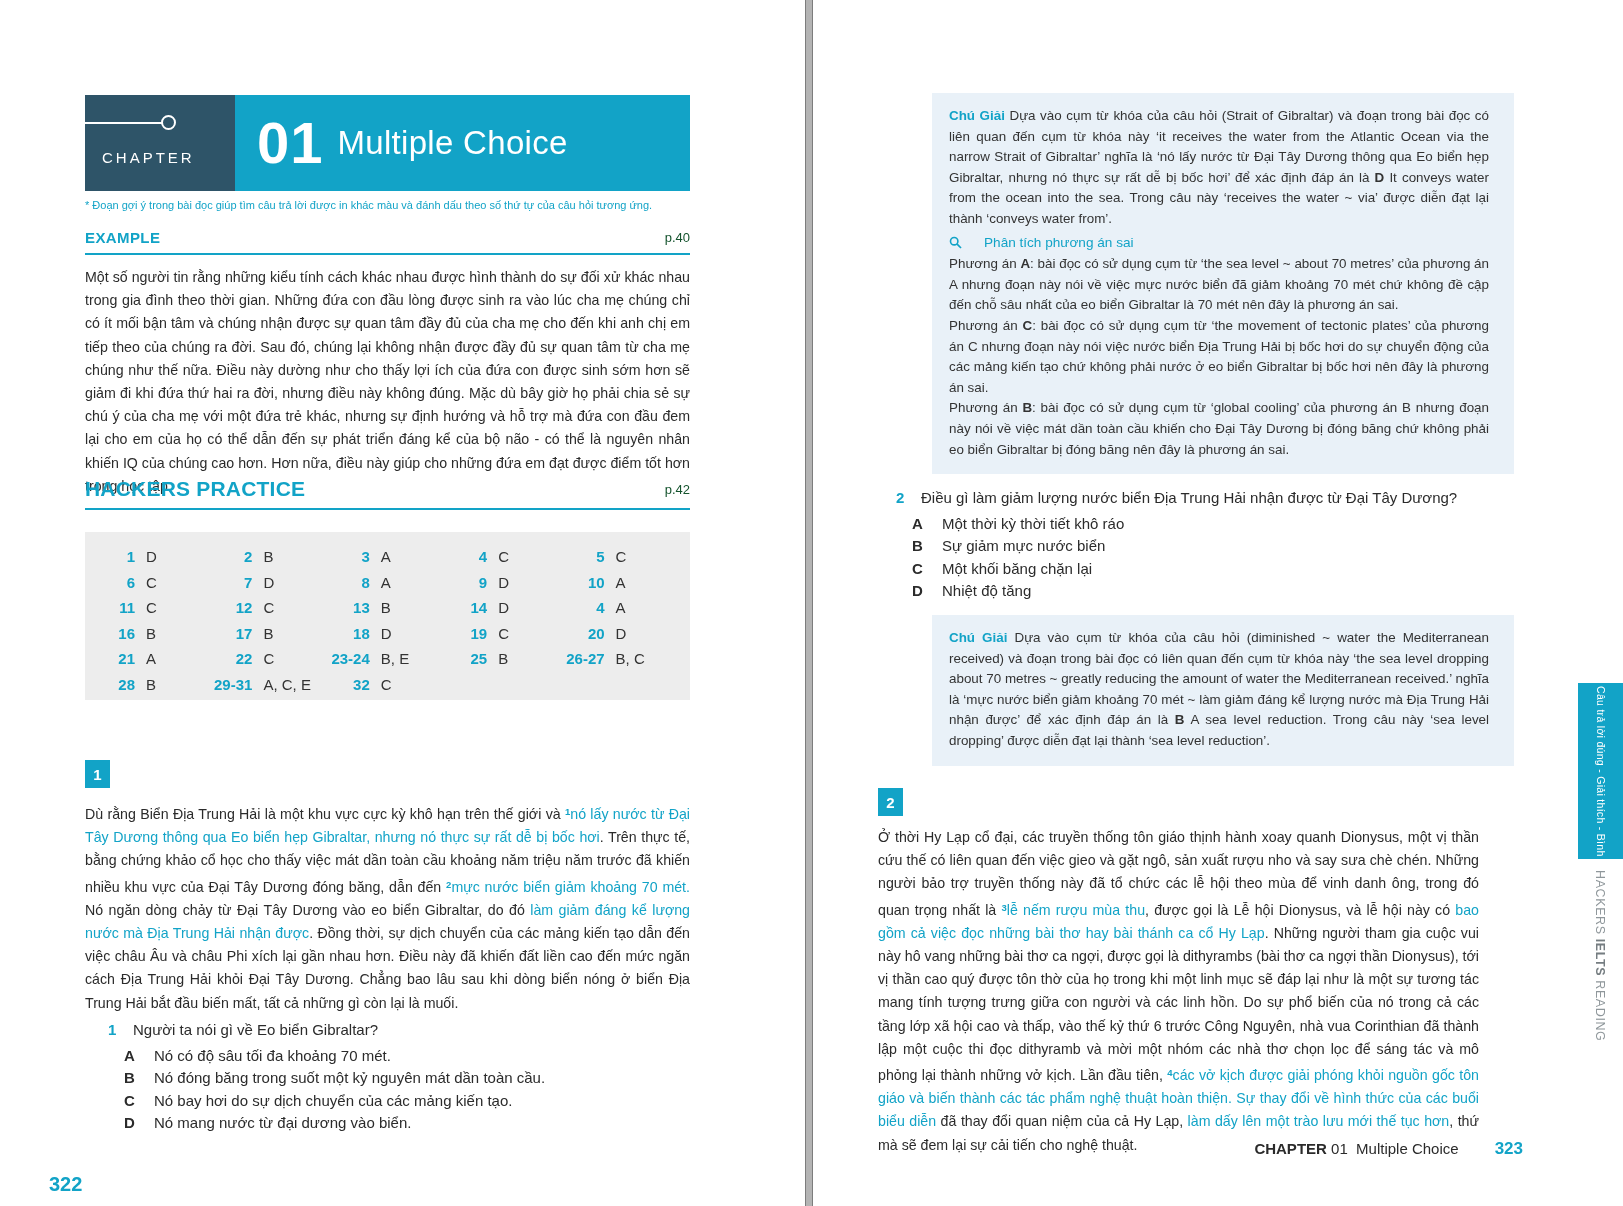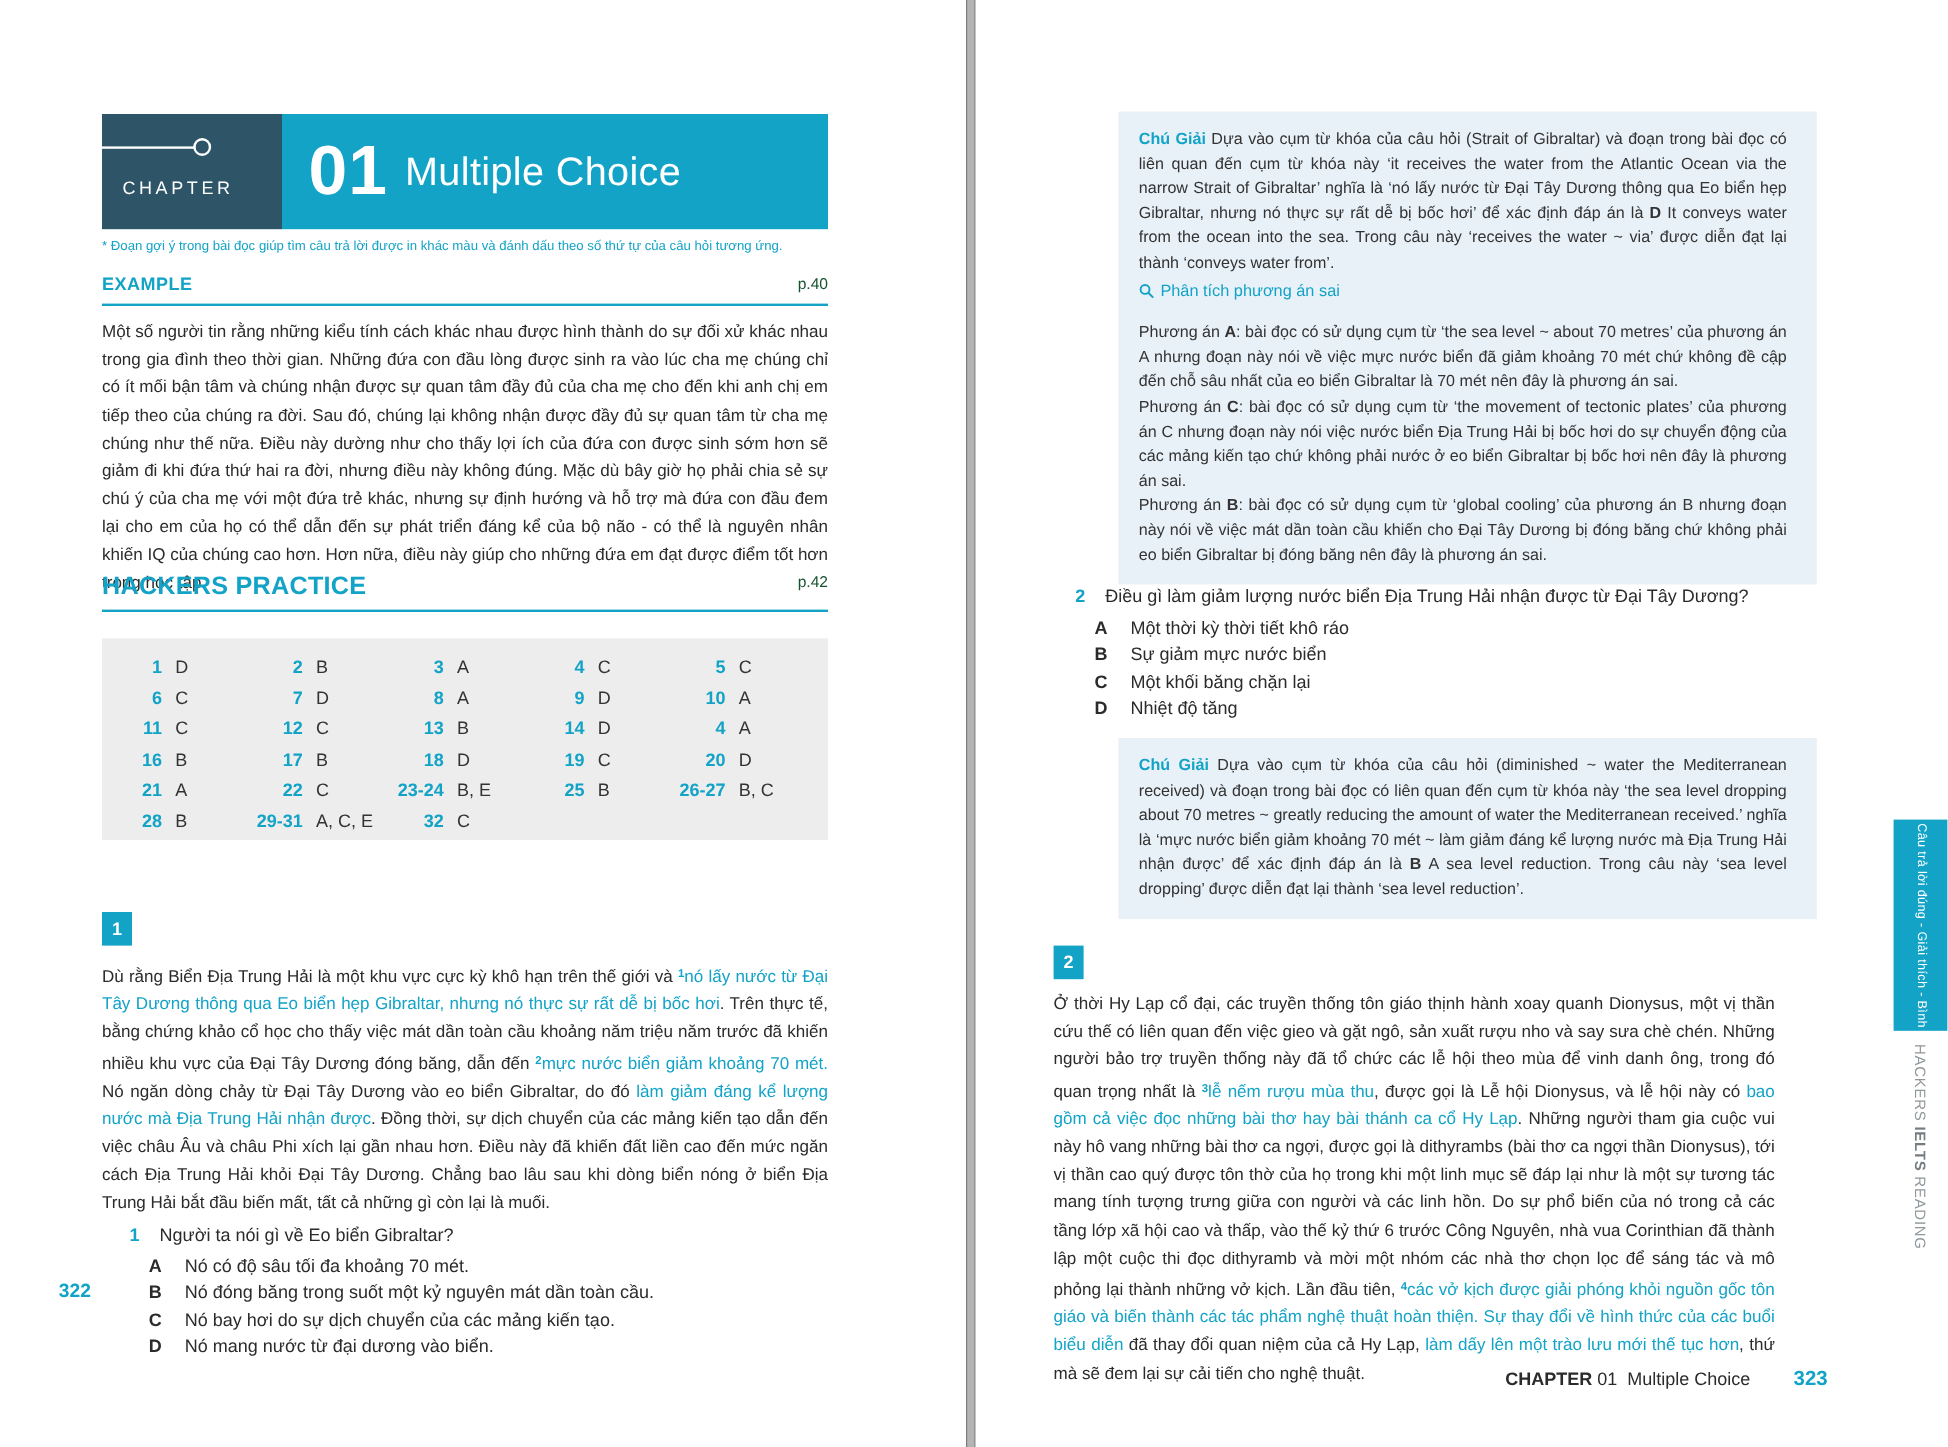--- a/index.html
+++ b/index.html
@@ -15,21 +15,21 @@
   .ch-dark{width:150px;background:#2e5468;position:relative}
   .ch-line{position:absolute;left:0;top:27px;width:78px;height:2px;background:#fff}
   .ch-ring{position:absolute;left:76px;top:20px;width:15px;height:15px;border:2px solid #fff;border-radius:50%}
   .ch-label{position:absolute;left:17px;bottom:25px;color:#fff;font-size:15px;letter-spacing:3px;font-stretch:condensed}
   .ch-teal{flex:1;background:#12a3c7;color:#fff;display:flex;align-items:center;padding-left:22px}
   .ch-num{font-size:58px;font-weight:bold;line-height:1;letter-spacing:1px;font-stretch:condensed}
   .ch-title{font-size:33px;font-weight:normal;margin-left:14px;letter-spacing:.3px;font-stretch:condensed}
 
   .note{position:absolute;left:85px;top:199px;width:608px;font-size:11px;color:#12a3c7}
 
-  .sec-head{position:absolute;left:85px;width:605px;display:flex;justify-content:space-between;align-items:flex-start;border-bottom:2px solid #12a3c7;padding-bottom:7px}
+  .sec-head{position:absolute;left:85px;width:605px;display:flex;justify-content:space-between;align-items:center;border-bottom:2px solid #12a3c7;padding-bottom:7px}
   .sec-head .h{color:#12a3c7;font-weight:bold;font-stretch:condensed}
   .example-head{top:229px}.example-head .h{font-size:15px;letter-spacing:.4px}
   .practice-head{top:477px}.practice-head .h{font-size:21px;letter-spacing:.2px}
   .pref{color:#14532d;font-size:13px}
 
   .body-para{position:absolute;text-align:justify;font-size:14.2px;line-height:23.2px;color:#2b2b2b}
   .example-para{left:85px;top:266px;width:605px}
   .para1{left:85px;top:800px;width:605px}
   .para2{left:65px;top:826px;width:601px}
 
@@ -47,29 +47,29 @@
   .q2{left:83px;top:489px;width:600px}
   .q-line{display:flex;font-size:15px}
   .q-num{color:#12a3c7;font-weight:bold;flex:0 0 25px}
   .opts{margin-top:7px}
   .opt{display:flex;font-size:15px;line-height:22.4px}
   .opt-letter{font-weight:bold;flex:0 0 46px;padding-left:16px;color:#2b2b2b}
 
   .expl-box{position:absolute;left:119px;width:582px;background:#e9f1f8;padding:13px 25px 14px 17px;font-size:13.4px;line-height:20.6px;color:#333;text-align:justify}
   .box1{top:93px}
   .box2{top:615px}
-  .analysis-head{display:flex;align-items:center;gap:5px;color:#12a3c7;font-size:13.6px;margin-top:3px;margin-bottom:14px}
+  .analysis-head{display:flex;align-items:center;gap:22px;color:#12a3c7;font-size:13.6px;margin-top:3px;margin-bottom:1px}
   .analysis-body div{text-align:justify}
 
   .hl{color:#12a3c7}
   .b{font-weight:bold}
   .lbl{color:#12a3c7;font-weight:bold}
   .sup{font-size:9.5px;vertical-align:4px;color:#12a3c7;font-weight:bold}
 
-  .pageno-left{position:absolute;left:49px;top:1068px;font-size:16px;font-weight:bold;color:#12a3c7}
+  .pageno-left{position:absolute;left:49px;top:1173px;font-size:20px;font-weight:bold;color:#12a3c7}
   .footer-right{position:absolute;top:1139px;right:100px;font-size:15px;display:flex;align-items:baseline;white-space:pre}
   .footer-right .pn{color:#12a3c7;font-weight:bold;font-size:17px;margin-left:36px}
 
   .side-tab{position:absolute;left:1578px;top:683px;width:45px;height:176px;background:#12a3c7;color:#fff;writing-mode:vertical-rl;font-size:10.5px;letter-spacing:.3px;text-align:center;line-height:45px}
   .side-brand{position:absolute;left:1582px;top:870px;height:220px;writing-mode:vertical-rl;color:#8f979b;font-size:12.5px;letter-spacing:.6px;line-height:36px;font-stretch:condensed;white-space:pre}
   .side-brand .b{color:#757d81}
 </style>
 </head>
 <body>
 

